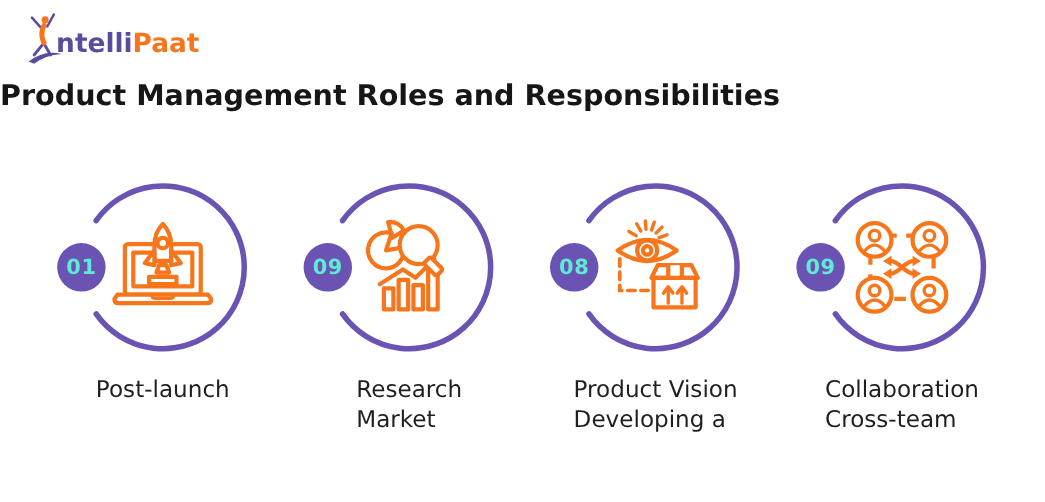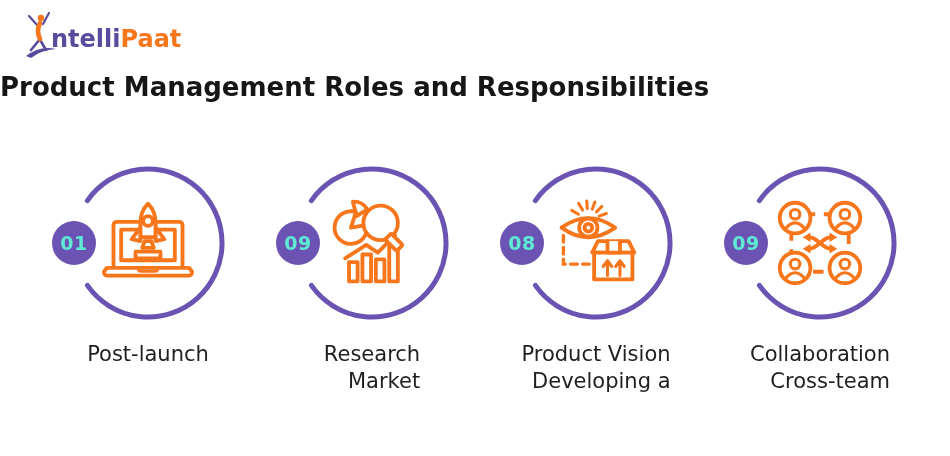--- a/index.html
+++ b/index.html
@@ -18,21 +18,21 @@
   .ring-wrap { position:relative; width:224px; height:160px; }
   .ring { position:absolute; left:32px; top:0; }
   .ring path { stroke:var(--purple); }
   .badge {
     position:absolute; left:16px; top:58px; width:44px; height:44px; border-radius:50%;
     background:var(--purple); color:#5eead4; display:flex; align-items:center; justify-content:center;
     font-size:19px; font-weight:bold; letter-spacing:0.5px;
   }
   .icon { position:absolute; left:66px; top:34px; width:92px; height:92px; }
   .icon svg { width:100%; height:100%; }
-  .label { margin-top:18px; text-align:right; font-size:21px; line-height:27px; color:var(--text); }
+  .label { margin-top:18px; text-align:left; font-size:21px; line-height:27px; color:var(--text); }
   
   .st  { fill:none; stroke:var(--orange); stroke-width:4; stroke-linecap:round; stroke-linejoin:round; }
   .stw { fill:#fff; stroke:var(--orange); stroke-width:4; stroke-linecap:round; stroke-linejoin:round; }
   .stn { fill:none; stroke:var(--orange); stroke-width:3.2; stroke-linecap:round; stroke-linejoin:round; }
   .sfo { fill:var(--orange); stroke:none; }
   .dash { fill:none; stroke:var(--orange); stroke-width:3.5; stroke-dasharray:7 5.5; stroke-linecap:round; }
 </style>
 </head>
 <body>
 

